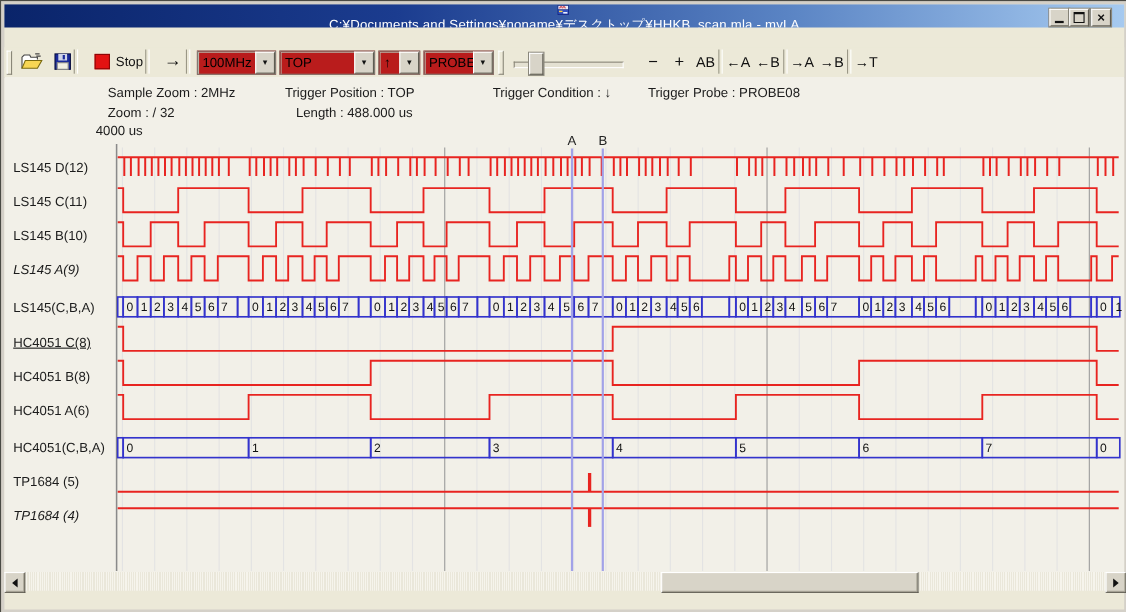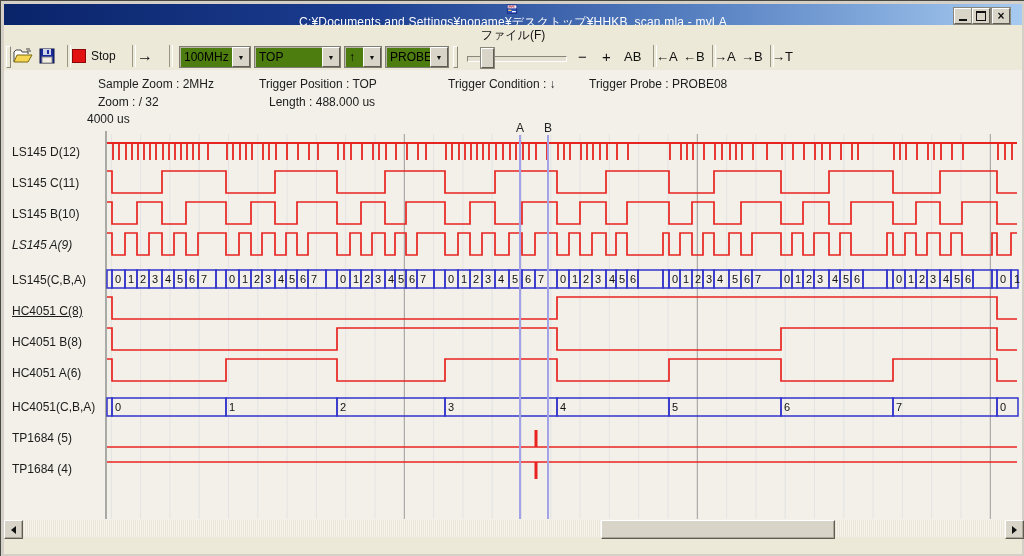--- a/index.html
+++ b/index.html
@@ -20,23 +20,23 @@
   .glyph-min{width:8px;height:2px;background:#111;margin-bottom:2px;}
   .glyph-max{width:8px;height:7px;border:1px solid #111;border-top-width:2px;}
   
   #menubar{left:3px;top:24px;width:1018px;height:18px;background:#ece9d8;display:flex;align-items:center;
     font-size:12px;color:#111;border-bottom:1px solid #dcd8c8;}
   .menu-item{padding:2px 8px;}
   
   #toolbar{left:3px;top:42px;width:1018px;height:27px;background:#ece9d8;border-bottom:1px solid #b9b5a4;}
   .grip{position:absolute;top:3px;width:3px;height:20px;border:1px solid;border-color:#fff #8a8778 #8a8778 #fff;}
   .tsep{position:absolute;top:2px;width:2px;height:22px;border-left:1px solid #9a9786;border-right:1px solid #fff;}
-  .flatbtn{position:absolute;top:2px;height:22px;display:flex;align-items:center;justify-content:flex-start;
+  .flatbtn{position:absolute;top:2px;height:22px;display:flex;align-items:center;justify-content:flex-end;
     font-size:13px;color:#111;background:transparent;}
-  .combo{position:absolute;top:3px;height:20px;background:#4d7c0f;border:1px solid #7f7d74;
+  .combo{position:absolute;top:3px;height:20px;background:#b91c1c;border:1px solid #7f7d74;
     box-shadow:inset 1px 1px 0 #b8b5a8;display:flex;align-items:center;font-size:12px;color:#000;}
   .combo .val{flex:1;padding-left:4px;white-space:nowrap;overflow:hidden;}
   .combo .drop{width:16px;height:18px;background:#d8d4c8;border:1px solid;border-color:#fff #5f5c52 #5f5c52 #fff;
     display:flex;align-items:center;justify-content:center;font-size:7px;color:#111;}
   #stop-square{width:12px;height:12px;background:#e31212;border:1px solid #8d0606;margin-right:5px;}
   #slider-track{position:absolute;top:13px;width:98px;height:4px;border:1px solid;border-color:#8a8778 #fff #fff #8a8778;background:#e4e1d2;}
   #slider-handle{position:absolute;top:5px;width:11px;height:18px;background:#d8d4c8;
     border:1px solid;border-color:#fff #5f5c52 #5f5c52 #fff;box-shadow:0 0 0 1px #8a877c;}
   
   #content{left:3px;top:69px;width:1018px;height:450px;background:#f2f0e8;}
@@ -77,26 +77,20 @@
     <span id="title-text">C:¥Documents and Settings¥noname¥デスクトップ¥HHKB_scan.mla - myLA</span>
     <div id="btn-min" class="tb-btn">
         <div class="glyph-min"></div>
       </div>
     <div id="btn-max" class="tb-btn">
         <div class="glyph-max"></div>
       </div>
     <div id="btn-close" class="tb-btn">×</div>
   </div>
 
-  <div id="menubar" class="abs">
-      <div class="menu-item">ファイル(F)</div>
-      <div class="menu-item">表示(V)</div>
-      <div class="menu-item">設定</div>
-      <div class="menu-item">ヘルプ(H)</div>
-    </div>
 
   <div id="toolbar" class="abs">
     <div class="grip" style="left:2px"></div>
     <div class="flatbtn" style="left:9px;width:26px">
       <svg width="20" height="16" viewBox="0 0 20 16">
         <path d="M1 14 L1 4 L3 2 L8 2 L9 4 L15 4 L15 6" fill="#ffffff" stroke="#444" stroke-width="1"></path>
         <path d="M1 14 L4 7 L19 7 L15 14 Z" fill="#f7d654" stroke="#7a6a10" stroke-width="1"></path>
         <path d="M13 1 l4 0 m-3 2 l4 0" stroke="#444" stroke-width="1"></path>
       </svg>
     </div>
@@ -163,21 +157,21 @@
         <div class="chlabel" style="top: 75px;">LS145 D(12)</div>
         <div class="chlabel" style="top: 106px;">LS145 C(11)</div>
         <div class="chlabel" style="top: 137px;">LS145 B(10)</div>
         <div class="chlabel" style="top: 168px; font-style: italic;">LS145 A(9)</div>
         <div class="chlabel" style="top: 203px;">LS145(C,B,A)</div>
         <div class="chlabel" style="top: 234px; text-decoration: underline;">HC4051 C(8)</div>
         <div class="chlabel" style="top: 265px;">HC4051 B(8)</div>
         <div class="chlabel" style="top: 296px;">HC4051 A(6)</div>
         <div class="chlabel" style="top: 330px;">HC4051(C,B,A)</div>
         <div class="chlabel" style="top: 361px;">TP1684 (5)</div>
-        <div class="chlabel" style="top: 392px;">TP1684 (4)</div>
+        <div class="chlabel" style="top: 392px; font-style: italic;">TP1684 (4)</div>
       </div>
     <svg id="plot-svg" width="1018" height="450">
         <line x1="107.3" y1="64" x2="107.3" y2="449" stroke="#e3e3e3" stroke-width="1"></line>
         <line x1="136.6" y1="64" x2="136.6" y2="449" stroke="#e3e3e3" stroke-width="1"></line>
         <line x1="165.9" y1="64" x2="165.9" y2="449" stroke="#e3e3e3" stroke-width="1"></line>
         <line x1="195.2" y1="64" x2="195.2" y2="449" stroke="#e3e3e3" stroke-width="1"></line>
         <line x1="224.5" y1="64" x2="224.5" y2="449" stroke="#e3e3e3" stroke-width="1"></line>
         <line x1="253.8" y1="64" x2="253.8" y2="449" stroke="#e3e3e3" stroke-width="1"></line>
         <line x1="283.1" y1="64" x2="283.1" y2="449" stroke="#e3e3e3" stroke-width="1"></line>
         <line x1="312.4" y1="64" x2="312.4" y2="449" stroke="#e3e3e3" stroke-width="1"></line>

